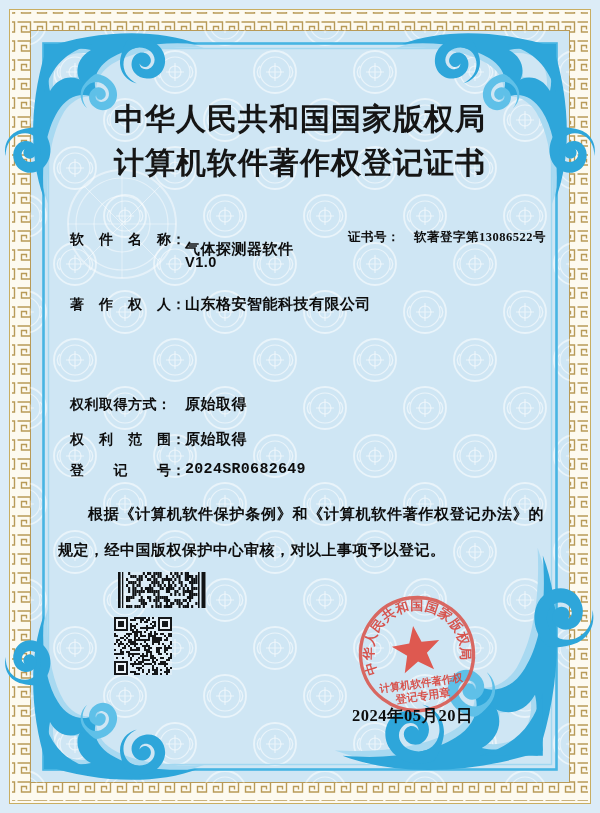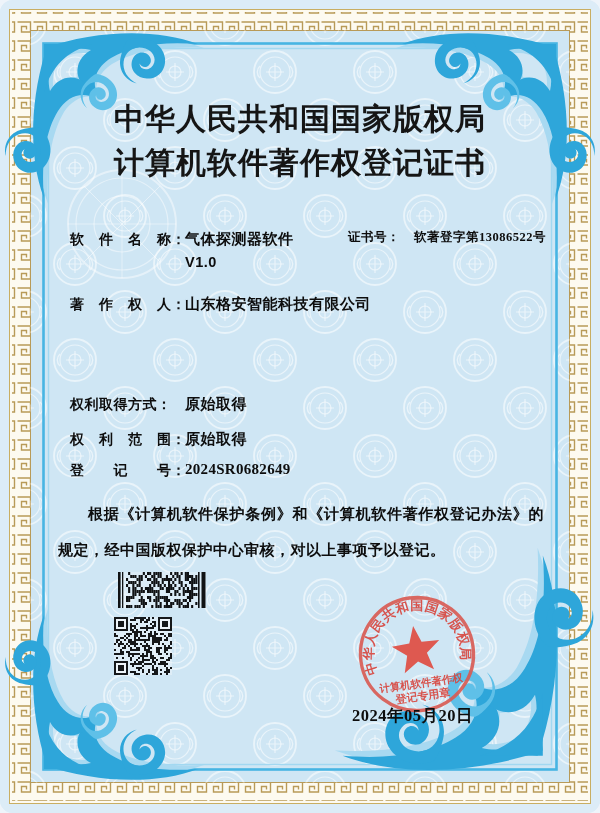--- a/index.html
+++ b/index.html
@@ -1,20 +1,20 @@
 <!DOCTYPE html>
 <html><head>
 <meta charset="utf-8">
 <style>
   html,body{margin:0;padding:0;background:#eef4fa;}
   .page{
     position:relative;width:600px;height:813px;overflow:hidden;
     background:#dcecf7;
     font-family:"Liberation Serif","DejaVu Serif",serif;
-    font-weight:700;color:#0d0d0d;border-radius:13px;
+    font-weight:700;color:#0d0d0d;
   }
   .bg{position:absolute;left:0;top:0;}
   .abs{position:absolute;}
   .title{left:0;right:0;text-align:center;font-size:30px;letter-spacing:1px;color:#151515;}
   .t1{top:99px;}
   .t2{top:143px;}
   .certno{top:189px;right:54px;font-size:12.5px;letter-spacing:.5px;margin-top:40px;}
   .certno .gap{display:inline-block;width:14px;}
   .lbl{left:70px;font-size:14px;letter-spacing:.5px;text-align:right;}
   .val{left:185px;font-size:15px;letter-spacing:.5px;}
@@ -82,34 +82,34 @@
   </svg>
 
   <div class="abs title t1">中华人民共和国国家版权局</div>
   <div class="abs title t2">计算机软件著作权登记证书</div>
 
   <div class="abs certno">
     <span>证书号：</span><span class="gap"></span><span>软著登字第13086522号</span>
   </div>
 
   <span class="abs lbl" style="top:231px">软　件　名　称：</span>
-  <span class="abs val" style="top:230px">气体探测器软件</span>
+  <span class="abs val" style="top:240px">气体探测器软件</span>
   <span class="abs val" style="top:254px;font-family:'Liberation Sans',sans-serif;font-size:14.5px">V1.0</span>
 
   <span class="abs lbl" style="top:296px">著　作　权　人：</span>
   <span class="abs val" style="top:295px">山东格安智能科技有限公司</span>
 
   <span class="abs lbl" style="top:396px">权利取得方式：</span>
   <span class="abs val" style="top:395px">原始取得</span>
 
   <span class="abs lbl" style="top:431px">权　利　范　围：</span>
   <span class="abs val" style="top:430px">原始取得</span>
 
   <span class="abs lbl" style="top:462px">登　　记　　号：</span>
-  <span class="abs val" style="top:461px;font-family:Liberation Serif, serif;letter-spacing:.3px">2024SR0682649</span>
+  <span class="abs val" style="top:461px;font-family:Liberation Mono, monospace;letter-spacing:.3px">2024SR0682649</span>
 
   <div class="abs statement">根据《计算机软件保护条例》和《计算机软件著作权登记办法》的规定，经中国版权保护中心审核，对以上事项予以登记。</div>
 
   <svg class="abs barcode" width="88" height="36" viewBox="0 0 88 36">
     <rect width="88" height="36" fill="#f2f7fb" opacity="0.35"></rect>
     <g fill="#101214">
       <rect x="0" y="0" width="2.6" height="36"></rect>
       <rect x="4" y="0" width="1.3" height="36"></rect>
       <rect x="80" y="0" width="1.6" height="36"></rect>
       <rect x="83.5" y="0" width="4" height="36"></rect>

